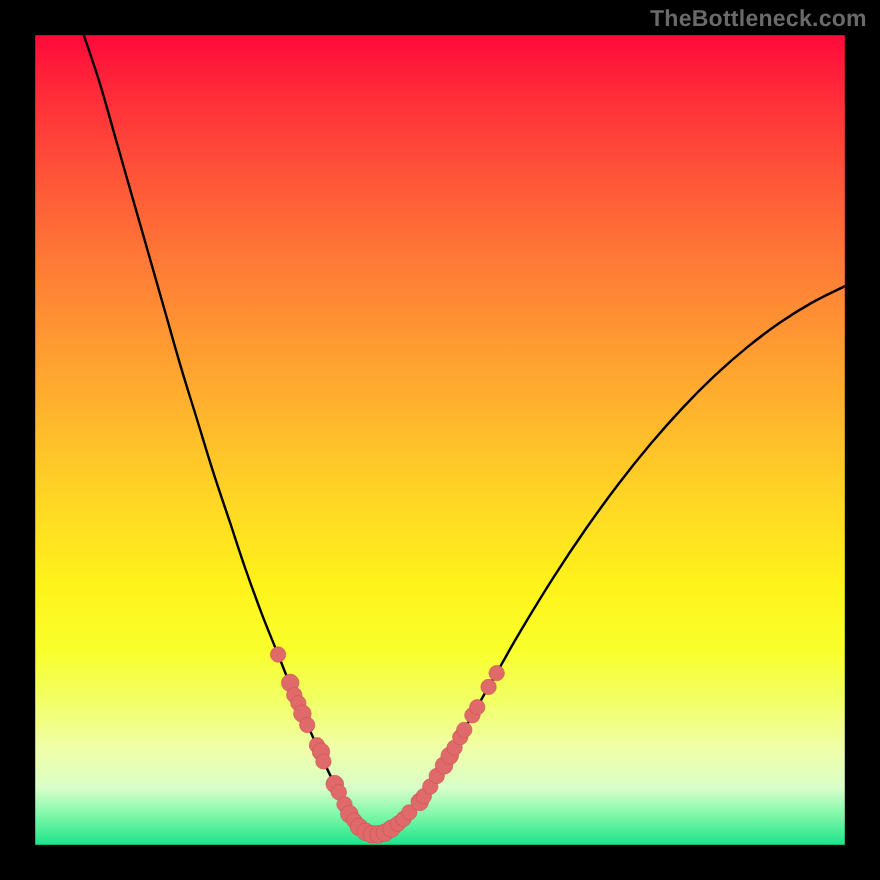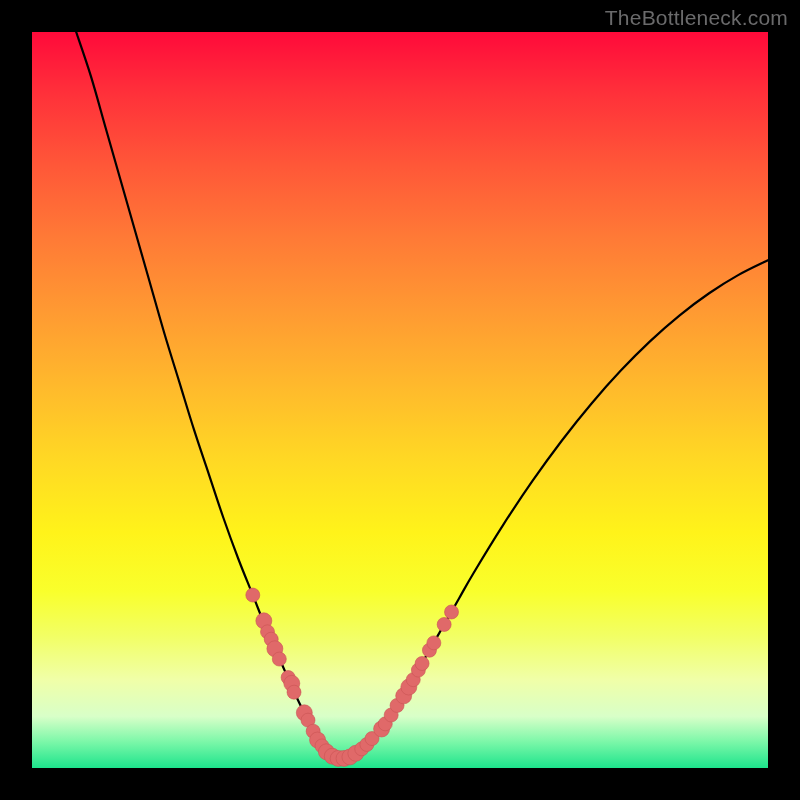--- a/index.html
+++ b/index.html
@@ -34,21 +34,21 @@
       #7af7a8 96.5%,
       #1de48c 100%
     );
   }
   .watermark {
     position: absolute;
     top: 6px;
     right: 12px;
     color: #6a6a6b;
     font-size: 21px;
-    font-weight: 400;
+    font-weight: 700;
     z-index: 10;
     letter-spacing: 0.2px;
   }
   svg.plot {
     position: absolute;
     left: 0;
     top: 0;
     width: 736px;
     height: 736px;
   }

